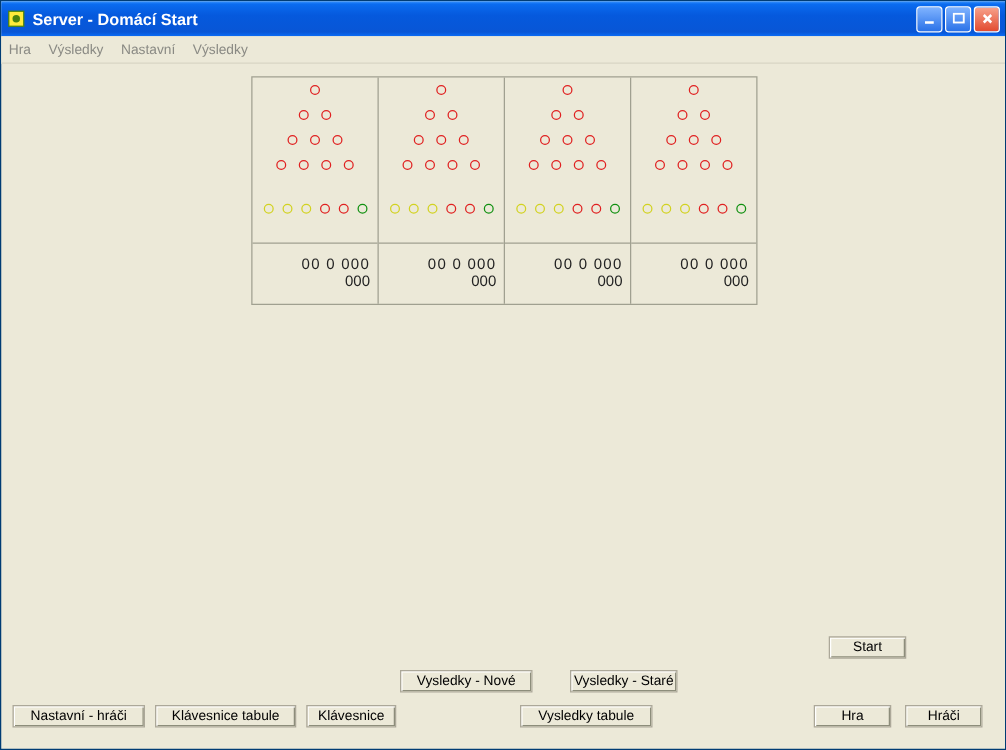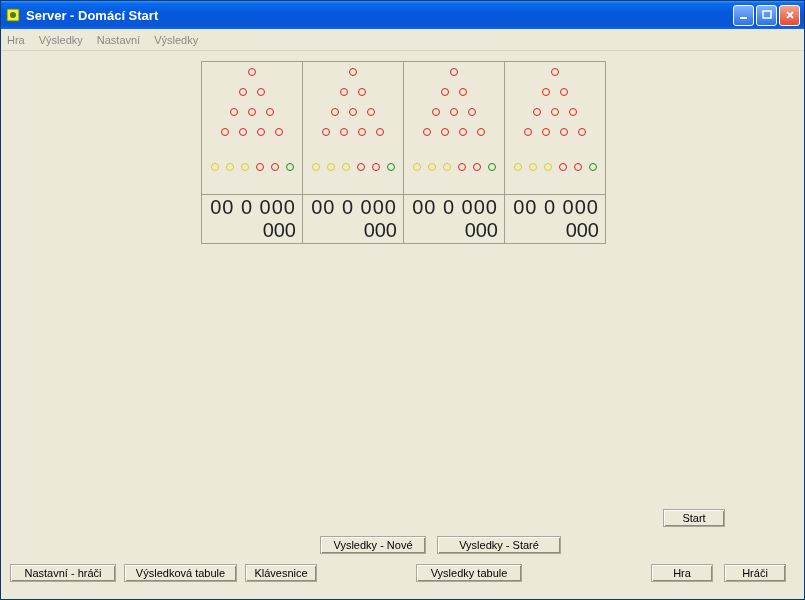--- a/index.html
+++ b/index.html
@@ -16,21 +16,21 @@
 .menubar span{cursor:default}
 .client{position:relative;width:100%;height:calc(100% - 49px)}
 .lanes{position:absolute;top:10px;left:200px;width:403px;display:flex;border:1px solid #a0a090}
 .lane{flex:1;border-right:1px solid #a0a090;display:flex;flex-direction:column}
 .lane:last-child{border-right:none}
 .pinarea{height:132px;position:relative;border-bottom:1px solid #a0a090}
 .pin{position:absolute;width:8px;height:8px;border-radius:50%;background:transparent;box-sizing:border-box}
 .pin.red{border:1.5px solid #e02020}
 .pin.yellow{border:1.5px solid #d2d220}
 .pin.green{border:1.5px solid #109010}
-.scorearea{height:48px;display:flex;flex-direction:column;align-items:flex-end;justify-content:center;padding:0 6px;font-family:Arial,sans-serif;font-size:20px;color:#222;line-height:1.15}
+.scorearea{height:48px;display:flex;flex-direction:column;align-items:flex-end;justify-content:center;padding:0 6px;font-family:Arial,sans-serif;font-size:12px;color:#222;line-height:1.15}
 .scorearea .r1{letter-spacing:1px}
 .btn{position:absolute;background:#ece9d8;border:1px solid #aca899;font-family:Tahoma,Arial,sans-serif;font-size:11px;padding:2px 0;text-align:center;cursor:default;box-shadow:1px 1px 0 #fff inset,-1px -1px 0 #8d8d7b inset}
 </style>
 </head>
 <body>
 
 <div class="window">
   <div class="titlebar">
     <span class="appicon">
       <svg width="16" height="16">
@@ -159,21 +159,21 @@
           </div>
           <div class="scorearea">
             <div class="r1">00  0  000</div>
             <div>000</div>
           </div>
         </div>
       </div>
 
     <button class="btn" style="left:662px;top:458px;width:62px">Start</button>
     <button class="btn" style="left:319px;top:485px;width:106px">Vysledky - Nové</button>
-    <button class="btn" style="left:436px;top:485px;width:124px">Vysledky - Staré</button>
+    <button class="btn" style="left:455px;top:485px;width:86px">Vysledky - Staré</button>
     <button class="btn" style="left:9px;top:513px;width:106px">Nastavní - hráči</button>
-    <button class="btn" style="left:123px;top:513px;width:113px">Výsledková tabule</button>
+    <button class="btn" style="left:123px;top:513px;width:113px">Klávesnice tabule</button>
     <button class="btn" style="left:244px;top:513px;width:72px">Klávesnice</button>
     <button class="btn" style="left:415px;top:513px;width:106px">Vysledky tabule</button>
     <button class="btn" style="left:650px;top:513px;width:62px">Hra</button>
     <button class="btn" style="left:723px;top:513px;width:62px">Hráči</button>
   </div>
 </div>
 
 </body></html>

